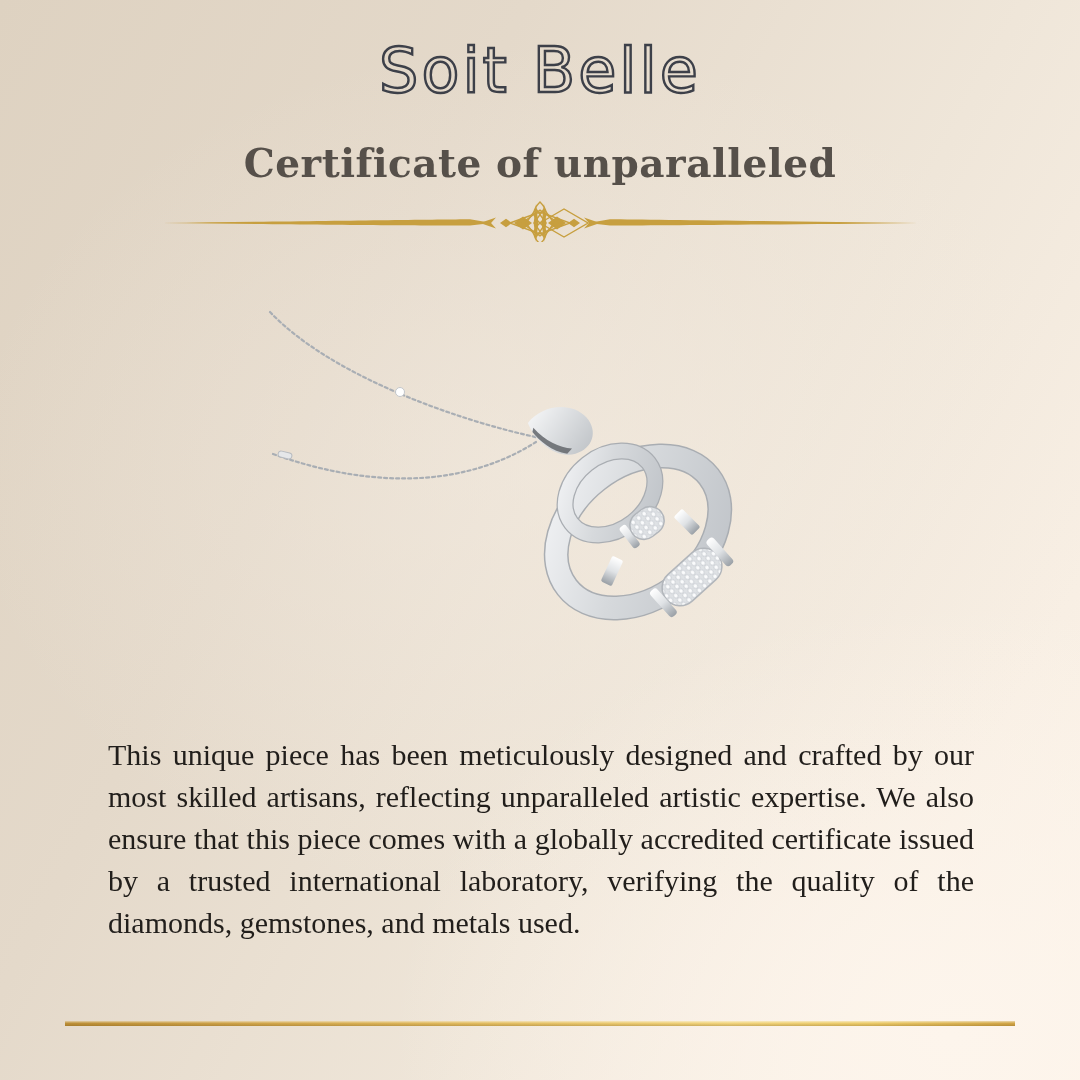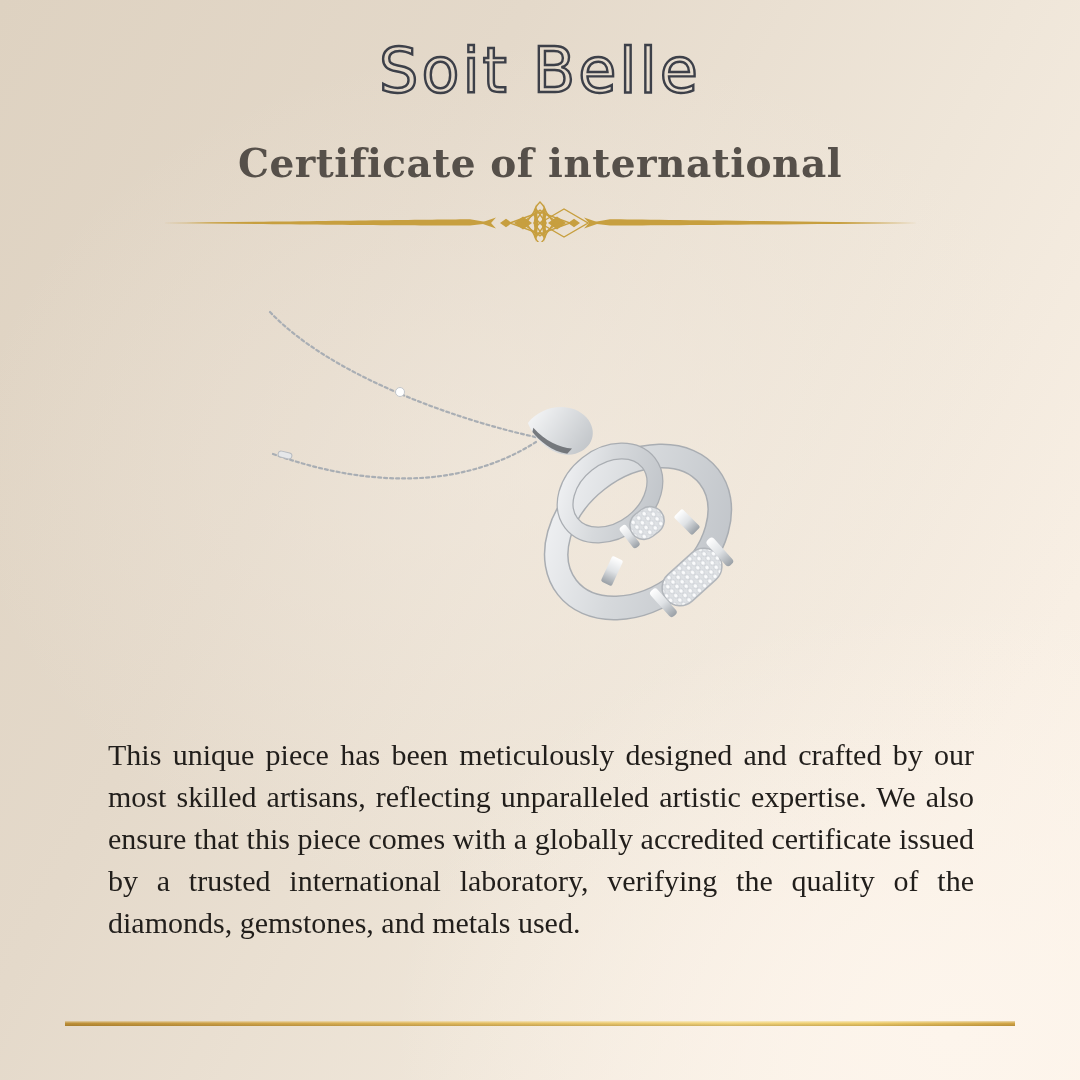--- a/index.html
+++ b/index.html
@@ -36,21 +36,21 @@
 <body>
 
 <div class="canvas">
 
   <div class="logo-wrap">
     <svg class="logo-svg" width="420" height="82" viewBox="0 0 420 82">
       <text x="210" y="64" text-anchor="middle" font-family="DejaVu Sans, sans-serif" font-size="62" fill="none" stroke="#3d4049" stroke-width="2.4" letter-spacing="3">Soit Belle</text>
     </svg>
   </div>
 
-  <div class="title">Certificate of international</div>
+  <div class="title">Certificate of unparalleled</div>
 
   <svg class="divider" viewBox="0 0 780 44">
     <defs>
       <g id="halfOrn">
         <path d="M12,25 C150,23.2 280,21.6 320,21.2 L342,25 L320,27.6 C280,27.6 150,26.6 12,25 Z" fill="#c79f3f"></path>
         <path d="M330,25 L346,19.5 L341,25 L346,30.5 Z" fill="#c79f3f"></path>
         <path d="M350,25 L356,20.8 L362,25 L356,29.2 Z" fill="#c79f3f"></path>
         <path d="M364,25 L373,18.5 L382,25 L373,31.5 Z" fill="#c79f3f"></path>
         <path d="M386,6 L388.4,25 L386,44 L383.6,25 Z" fill="#c79f3f"></path>
         <path d="M386,11 L396,25 L386,39 L376,25 Z" fill="none" stroke="#c79f3f" stroke-width="1.4"></path>

